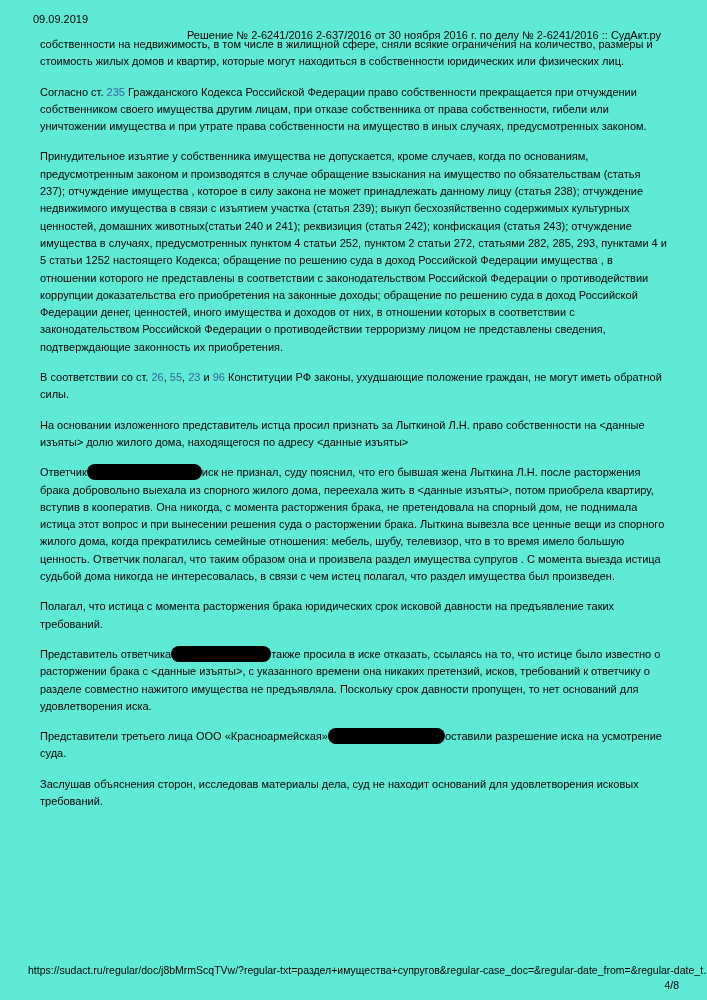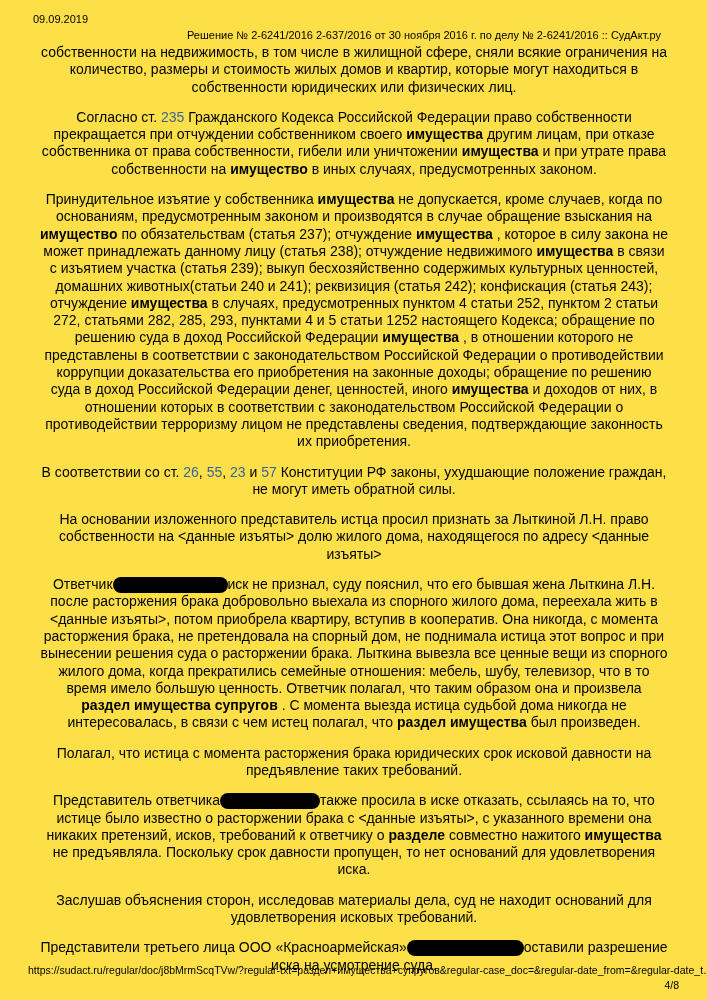--- a/index.html
+++ b/index.html
@@ -1,47 +1,47 @@
 <!DOCTYPE html>
 <html style="--link-color: #38649c; --redaction-color: #000000;"><head>
 <meta charset="utf-8">
 <style>
   * { margin: 0; padding: 0; box-sizing: border-box; }
   html, body { background: #ffffff; }
   .page {
     position: relative;
     width: 707px;
     height: 1000px;
-    background: #fde047;
+    background: #5eead4;
     font-family: "Liberation Sans", sans-serif;
     color: #000000;
     overflow: hidden;
   }
   .print-header {
     position: absolute;
     top: 13px; left: 0; right: 0;
     height: 14px;
     font-size: 11px;
     color: #000000;
     white-space: nowrap;
   }
   .header-date { position: absolute; left: 33px; top: 0; }
   .header-title { position: absolute; left: 187px; top: 16px; text-align: center; }
   .doc-body {
     position: absolute;
-    top: 44px;
+    top: 36px;
     left: 40px;
     width: 628px;
-    font-size: 14px;
+    font-size: 11px;
     line-height: 17.3px;
     color: #000000;
-    text-align: center;
+    text-align: left;
   }
   .para { margin-bottom: 13px; }
-  .term { font-weight: bold; color: #000000; }
+  .term { font-weight: normal; color: #000000; }
   .doclink {
     color: var(--link-color, #38649c);
     cursor: pointer;
   }
   .redaction {
     display: inline-block;
     height: 16px;
     background: var(--redaction-color, #000000);
     border-radius: 8px;
     vertical-align: -4px;
@@ -63,26 +63,26 @@
 <div class="page">
   <div class="print-header">
     <span class="header-date">09.09.2019</span>
     <span class="header-title">Решение № 2-6241/2016 2-637/2016 от 30 ноября 2016 г. по делу № 2-6241/2016 :: СудАкт.ру</span>
   </div>
 
   <div class="doc-body" id="doc-body">
       <p class="para">собственности на недвижимость, в том числе в жилищной сфере, сняли всякие ограничения на количество, размеры и стоимость жилых домов и квартир, которые могут находиться в собственности юридических или физических лиц.</p>
       <p class="para">Согласно ст. <a class="doclink">235</a> Гражданского Кодекса Российской Федерации право собственности прекращается при отчуждении собственником своего <span class="term">имущества</span> другим лицам, при отказе собственника от права собственности, гибели или уничтожении <span class="term">имущества</span> и при утрате права собственности на <span class="term">имущество</span> в иных случаях, предусмотренных законом.</p>
       <p class="para">Принудительное изъятие у собственника <span class="term">имущества</span> не допускается, кроме случаев, когда по основаниям, предусмотренным законом и производятся в случае обращение взыскания на <span class="term">имущество</span> по обязательствам (статья 237); отчуждение <span class="term">имущества</span> , которое в силу закона не может принадлежать данному лицу (статья 238); отчуждение недвижимого <span class="term">имущества</span> в связи с изъятием участка (статья 239); выкуп бесхозяйственно содержимых культурных ценностей, домашних животных(статьи 240 и 241); реквизиция (статья 242); конфискация (статья 243); отчуждение <span class="term">имущества</span> в случаях, предусмотренных пунктом 4 статьи 252, пунктом 2 статьи 272, статьями 282, 285, 293, пунктами 4 и 5 статьи 1252 настоящего Кодекса; обращение по решению суда в доход Российской Федерации <span class="term">имущества</span> , в отношении которого не представлены в соответствии с законодательством Российской Федерации о противодействии коррупции доказательства его приобретения на законные доходы; обращение по решению суда в доход Российской Федерации денег, ценностей, иного <span class="term">имущества</span> и доходов от них, в отношении которых в соответствии с законодательством Российской Федерации о противодействии терроризму лицом не представлены сведения, подтверждающие законность их приобретения.</p>
-      <p class="para">В соответствии со ст. <a class="doclink">26</a>, <a class="doclink">55</a>, <a class="doclink">23</a> и <a class="doclink">57</a> Конституции РФ законы, ухудшающие положение граждан, не могут иметь обратной силы.</p>
+      <p class="para">В соответствии со ст. <a class="doclink">26</a>, <a class="doclink">55</a>, <a class="doclink">23</a> и <a class="doclink">96</a> Конституции РФ законы, ухудшающие положение граждан, не могут иметь обратной силы.</p>
       <p class="para">На основании изложенного представитель истца просил признать за Лыткиной Л.Н. право собственности на &lt;данные изъяты&gt; долю жилого дома, находящегося по адресу &lt;данные изъяты&gt;</p>
       <p class="para">Ответчик<span class="redaction" style="width: 115px;"></span>иск не признал, суду пояснил, что его бывшая жена Лыткина Л.Н. после расторжения брака добровольно выехала из спорного жилого дома, переехала жить в &lt;данные изъяты&gt;, потом приобрела квартиру, вступив в кооператив. Она никогда, с момента расторжения брака, не претендовала на спорный дом, не поднимала истица этот вопрос и при вынесении решения суда о расторжении брака. Лыткина вывезла все ценные вещи из спорного жилого дома, когда прекратились семейные отношения: мебель, шубу, телевизор, что в то время имело большую ценность. Ответчик полагал, что таким образом она и произвела <span class="term">раздел имущества супругов</span> . С момента выезда истица судьбой дома никогда не интересовалась, в связи с чем истец полагал, что <span class="term">раздел имущества</span> был произведен.</p>
       <p class="para">Полагал, что истица с момента расторжения брака юридических срок исковой давности на предъявление таких требований.</p>
       <p class="para">Представитель ответчика<span class="redaction" style="width: 100px;"></span>также просила в иске отказать, ссылаясь на то, что истице было известно о расторжении брака с &lt;данные изъяты&gt;, с указанного времени она никаких претензий, исков, требований к ответчику о <span class="term">разделе</span> совместно нажитого <span class="term">имущества</span> не предъявляла. Поскольку срок давности пропущен, то нет оснований для удовлетворения иска.</p>
+      <p class="para">Представители третьего лица ООО «Красноармейская»<span class="redaction" style="width: 117px;"></span>оставили разрешение иска на усмотрение суда.</p>
       <p class="para">Заслушав объяснения сторон, исследовав материалы дела, суд не находит оснований для удовлетворения исковых требований.</p>
-      <p class="para">Представители третьего лица ООО «Красноармейская»<span class="redaction" style="width: 117px;"></span>оставили разрешение иска на усмотрение суда.</p>
     </div>
 
   <div class="print-footer">
     <span class="footer-url">https://sudact.ru/regular/doc/j8bMrmScqTVw/?regular-txt=раздел+имущества+супругов&amp;regular-case_doc=&amp;regular-date_from=&amp;regular-date_t…</span>
     <span class="footer-page">4/8</span>
   </div>
 </div>
 
 </body></html>

